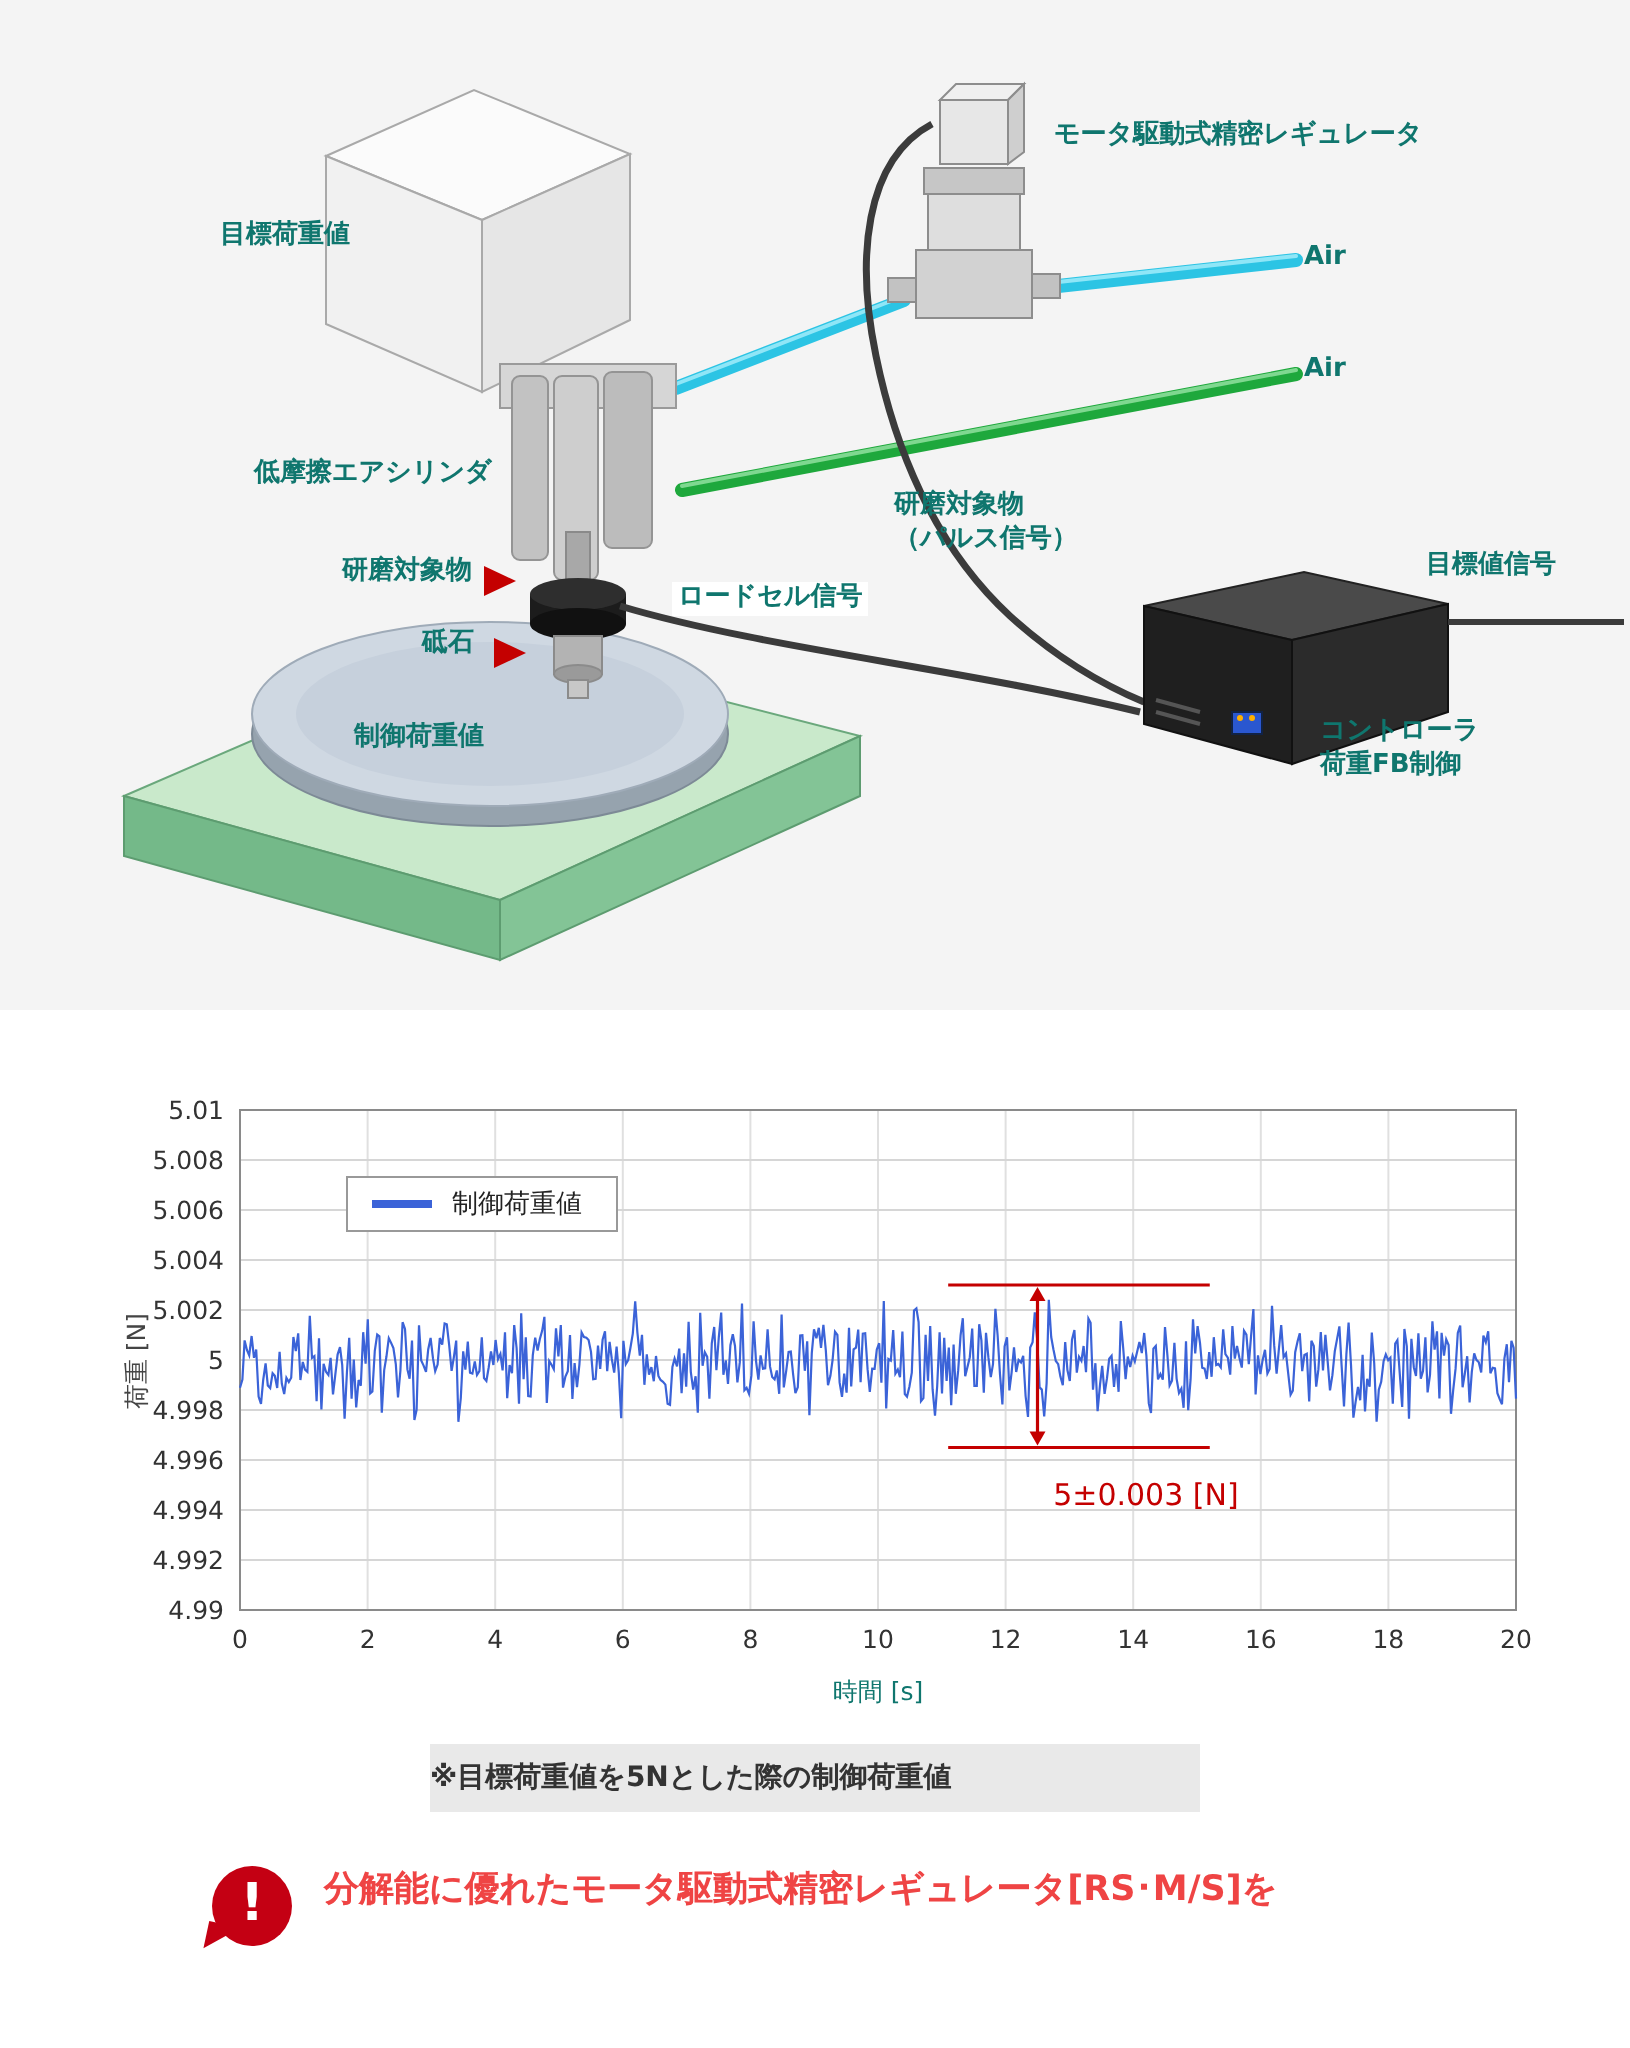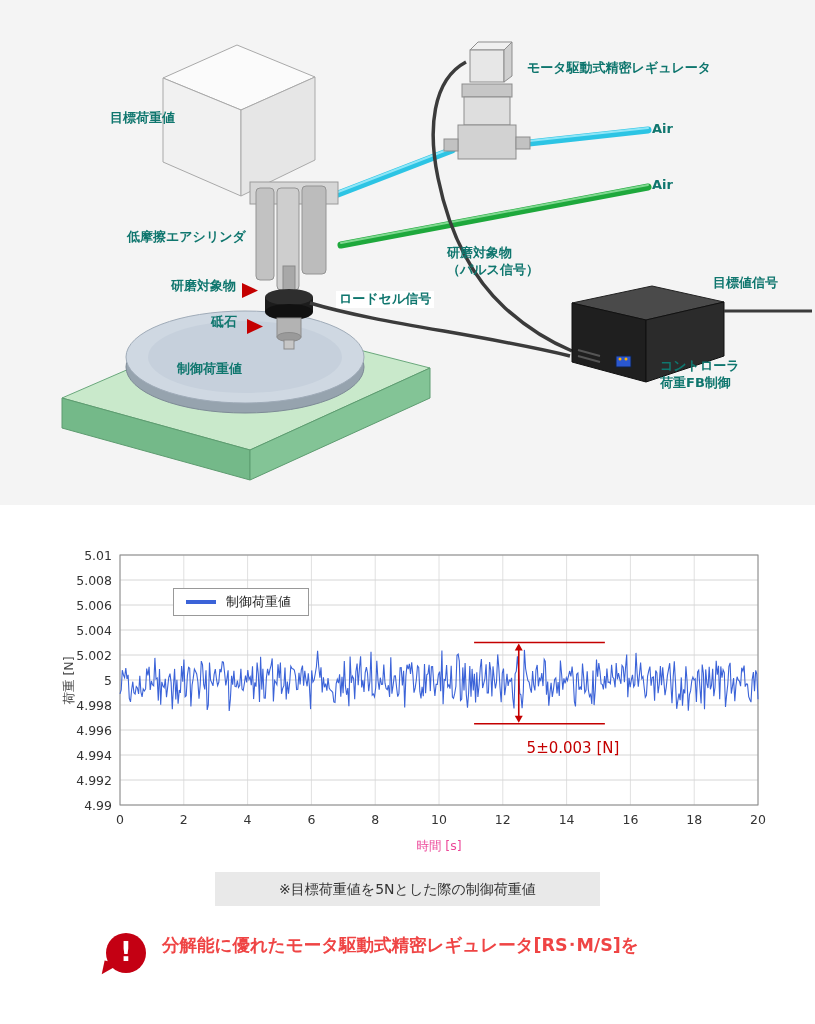--- a/index.html
+++ b/index.html
@@ -12,25 +12,25 @@
   .dlabel.boxed{background:#ffffff;padding:0 3px;}
   
   .chart-section{position:absolute;left:0;top:535px;width:815px;height:335px;background:#fff;}
   #chart-svg{position:absolute;left:0;top:0;}
   #chart-svg text.tick{font-size:12.5px;fill:#333;font-family:"DejaVu Sans","Liberation Sans",sans-serif;}
   #chart-svg text.ann{font-size:15px;fill:#c40000;font-family:"DejaVu Sans","Liberation Sans",sans-serif;}
   .legend{position:absolute;left:173px;top:53px;width:136px;height:28px;background:#fff;border:1px solid #999;
           display:flex;align-items:center;gap:10px;padding-left:12px;box-sizing:border-box;}
   .legend-swatch{width:30px;height:4px;background:#3b63d8;flex:0 0 auto;}
   .legend-label{font-size:13px;color:#222;}
-  .xlabel{position:absolute;left:339px;top:303px;width:200px;text-align:center;font-size:12.5px;color:#ec4899;}
+  .xlabel{position:absolute;left:339px;top:303px;width:200px;text-align:center;font-size:12.5px;color:#0f766e;}
   .ylabel{position:absolute;left:24px;top:137px;width:90px;text-align:center;font-size:12.5px;color:#444;transform:rotate(-90deg);}
   
   .caption-box{position:absolute;left:215px;top:872px;width:385px;height:34px;background:#e9e9e9;
-               text-align:center;line-height:34px;font-size:14px;font-weight:normal;color:#333;}
+               line-height:34px;font-size:14px;font-weight:bold;color:#333;}
   .note-icon{position:absolute;left:106px;top:933px;width:40px;height:40px;background:#c40013;border-radius:50%;
              color:#fff;font-weight:bold;font-size:26px;text-align:center;line-height:38px;z-index:2;}
   .note-tail{position:absolute;left:103px;top:962px;width:0;height:0;border-style:solid;
              border-width:14px 16px 0 0;border-color:#c40013 transparent transparent transparent;transform:rotate(12deg);z-index:1;}
   .note-text{position:absolute;left:162px;top:931px;width:645px;font-size:17.5px;font-weight:bold;color:#ef4444;line-height:1.6;}
 </style>
 </head>
 <body>
 
 <div class="canvas">

